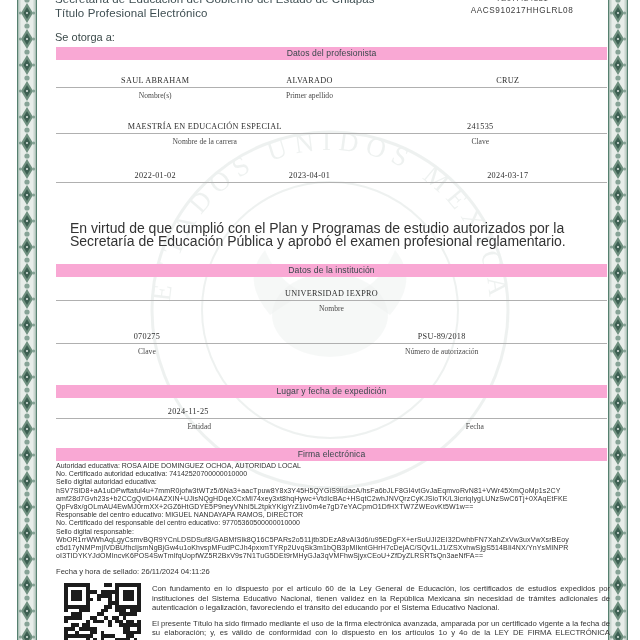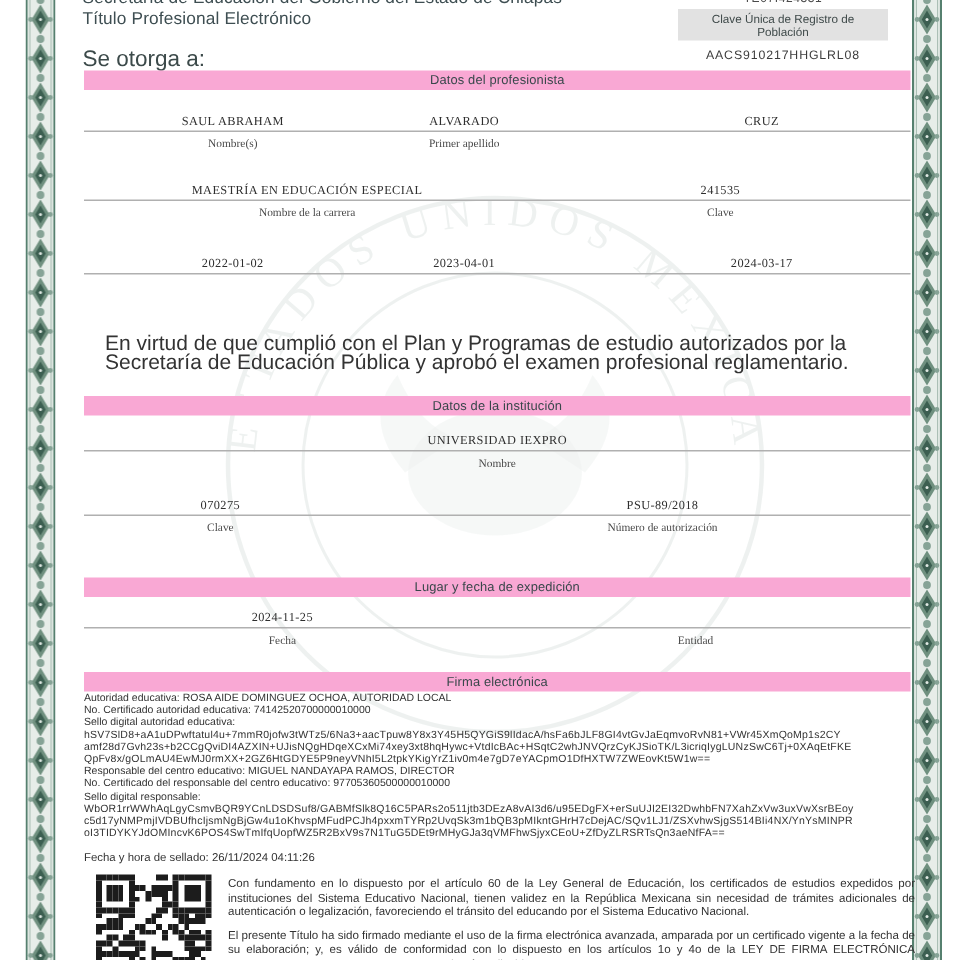--- a/index.html
+++ b/index.html
@@ -12,21 +12,21 @@
   .ornament.left{left:17px;}
   .ornament.right{left:608px;}
   .watermark{position:absolute;left:120px;top:80px;opacity:0.09;pointer-events:none;}
 
   .hdr1{position:absolute;left:55px;top:-7px;font-size:11.5px;color:#3e4e52;letter-spacing:0.1px;}
   .hdr2{position:absolute;left:55px;top:7px;font-size:11.5px;color:#3e4e52;letter-spacing:0.1px;}
   .hdr-right{position:absolute;left:452px;top:-6px;width:140px;text-align:center;}
   .folio{font-size:8px;color:#4a4a4a;letter-spacing:0.4px;}
   .curp-chip{display:inline-block;background:#e2e2e2;color:#3f4a4a;font-size:7.8px;padding:1.5px 5px;margin-top:3px;}
   .curp-val{font-size:8.2px;color:#3c3c3c;letter-spacing:0.6px;margin-top:3px;}
-  .otorga{position:absolute;left:55px;top:31px;font-size:15px;color:#3c4a4a;}
+  .otorga{position:absolute;left:55px;top:31px;font-size:11px;color:#3c4a4a;}
 
   .bar{position:absolute;left:56px;width:551px;height:13px;background:#f9a8d4;
        font-size:8.6px;color:#39474b;text-align:center;line-height:13px;letter-spacing:0.1px;}
 
   .frow{position:absolute;left:56px;width:551px;font-family:Liberation Serif, serif;}
   .vals,.labs{display:flex;width:100%;}
   .vals span{font-size:8.2px;color:#2e2e2e;text-align:center;letter-spacing:0.3px;white-space:nowrap;overflow:visible;}
   .labs span{font-size:7.6px;color:#4a4a4a;text-align:center;white-space:nowrap;}
   .rule{border-top:1px solid #b0b0b0;margin:2px 0 3px 0;width:100%;}
 
@@ -103,21 +103,20 @@
     <ellipse cx="210" cy="235" rx="58" ry="42" fill="#4a6f62" opacity="0.5"></ellipse>
     <path d="M150 235 Q120 200 145 170 Q160 205 185 212 Z" fill="#4a6f62" opacity="0.5"></path>
     <path d="M270 235 Q300 200 275 170 Q260 205 235 212 Z" fill="#4a6f62" opacity="0.5"></path>
   </svg>
 
   <div class="hdr1">Secretaría de Educación del Gobierno del Estado de Chiapas</div>
   <div class="hdr2">Título Profesional Electrónico</div>
 
   <div class="hdr-right">
     <div class="folio">TE07I424331</div>
-    <div class="curp-chip">Clave Única de Registro de Población</div>
     <div class="curp-val">AACS910217HHGLRL08</div>
   </div>
 
   <div class="otorga">Se otorga a:</div>
 
   <div class="bar" style="top:47px">Datos del profesionista</div>
 
   <div class="frow" style="top:76px">
     <div class="vals">
       <span style="width:36%">SAUL ABRAHAM</span>
@@ -184,22 +183,22 @@
   </div>
 
   <div class="bar" style="top:385px">Lugar y fecha de expedición</div>
 
   <div class="frow" style="top:407px">
     <div class="vals">
       <span style="width:48%">2024-11-25</span>
     </div>
     <div class="rule"></div>
     <div class="labs">
+      <span style="width:52%">Entidad</span>
       <span style="width:48%">Fecha</span>
-      <span style="width:52%">Entidad</span>
     </div>
   </div>
 
   <div class="bar" style="top:448px">Firma electrónica</div>
 
   <div class="sigblock">
     <div class="sig">Autoridad educativa: ROSA AIDE DOMINGUEZ OCHOA, AUTORIDAD LOCAL</div>
     <div class="sig">No. Certificado autoridad educativa: 74142520700000010000</div>
     <div class="sig">Sello digital autoridad educativa:</div>
     <div class="sig b64">hSV7SlD8+aA1uDPwftatul4u+7mmR0jofw3tWTz5/6Na3+aacTpuw8Y8x3Y45H5QYGiS9lIdacA/hsFa6bJLF8GI4vtGvJaEqmvoRvN81+VWr45XmQoMp1s2CY</div>

